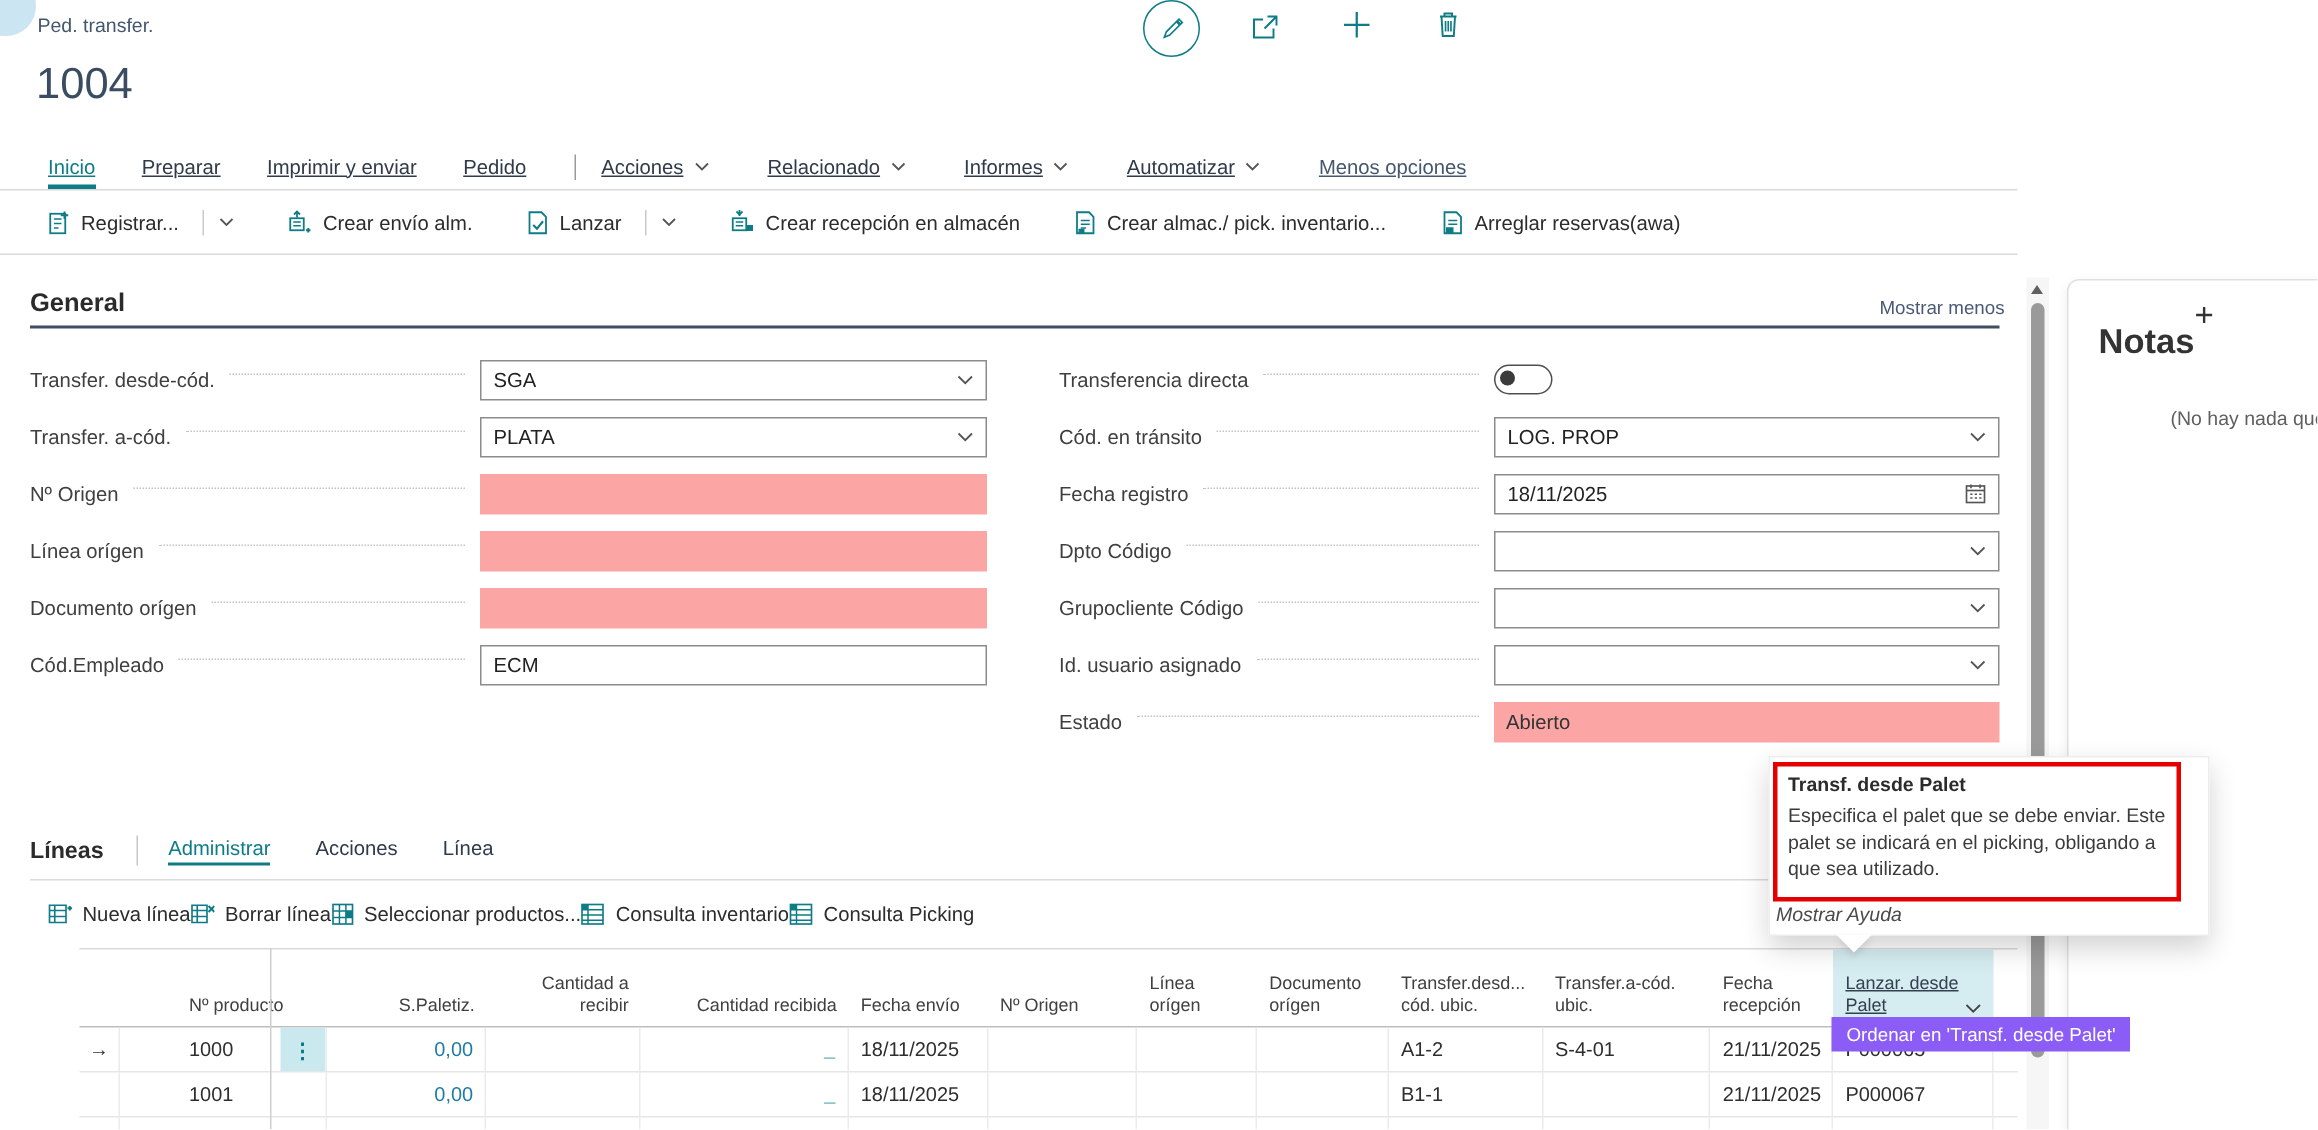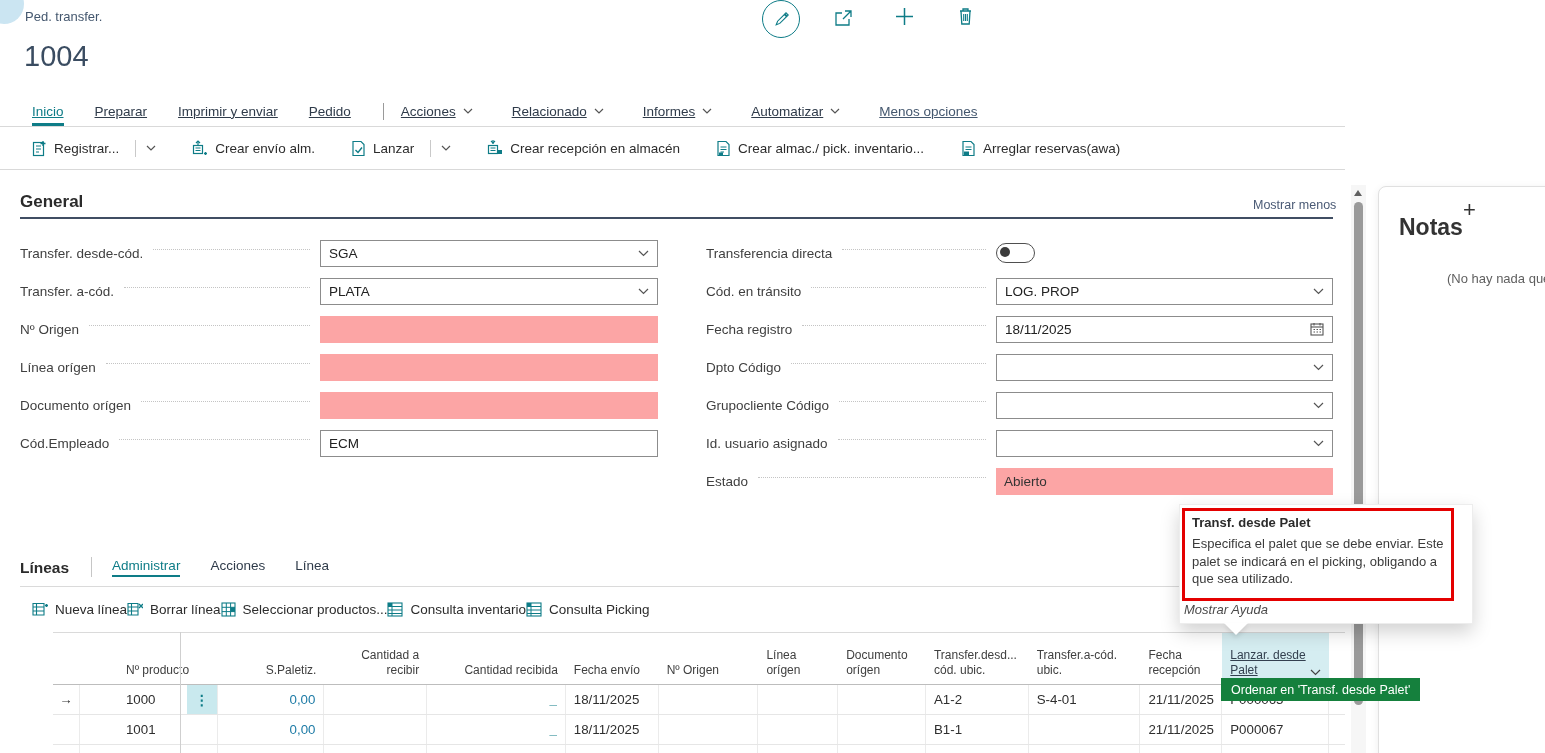--- a/index.html
+++ b/index.html
@@ -105,21 +105,21 @@
            border:1px solid #ededed;box-shadow:0 8px 18px rgba(0,0,0,.18);z-index:20;}
   .pop-arrow{position:absolute;bottom:-12px;left:44px;width:0;height:0;
            border:12px solid transparent;border-top:12px solid #fff;border-bottom:0;
            filter:drop-shadow(0 3px 2px rgba(0,0,0,.10));}
   .red-box{position:absolute;left:2px;top:3px;width:272px;height:93px;border:3px solid #e40000;box-sizing:border-box;z-index:21;}
   .pop-title{position:absolute;left:12px;top:10px;font-size:13px;font-weight:700;color:#2b2b2b;}
   .pop-body{position:absolute;left:12px;top:30px;width:262px;font-size:13px;color:#3b3b3b;line-height:17.5px;}
   .pop-footer{position:absolute;left:4px;top:97px;font-size:13px;font-style:italic;color:#4a4a4a;}
 
   
-  .sort-tip{position:absolute;left:1221px;top:678px;height:23px;background:#15803d;color:#fff;
+  .sort-tip{position:absolute;left:1221px;top:678px;height:23px;background:#8b5cf6;color:#fff;
             font-size:12.5px;display:flex;align-items:center;padding:0 10px;white-space:nowrap;z-index:30;}
 </style>
 </head>
 <body>
 
 <div class="page">
 
   <div class="avatar-circle"></div>
 
   <div class="caption">Ped. transfer.</div>

